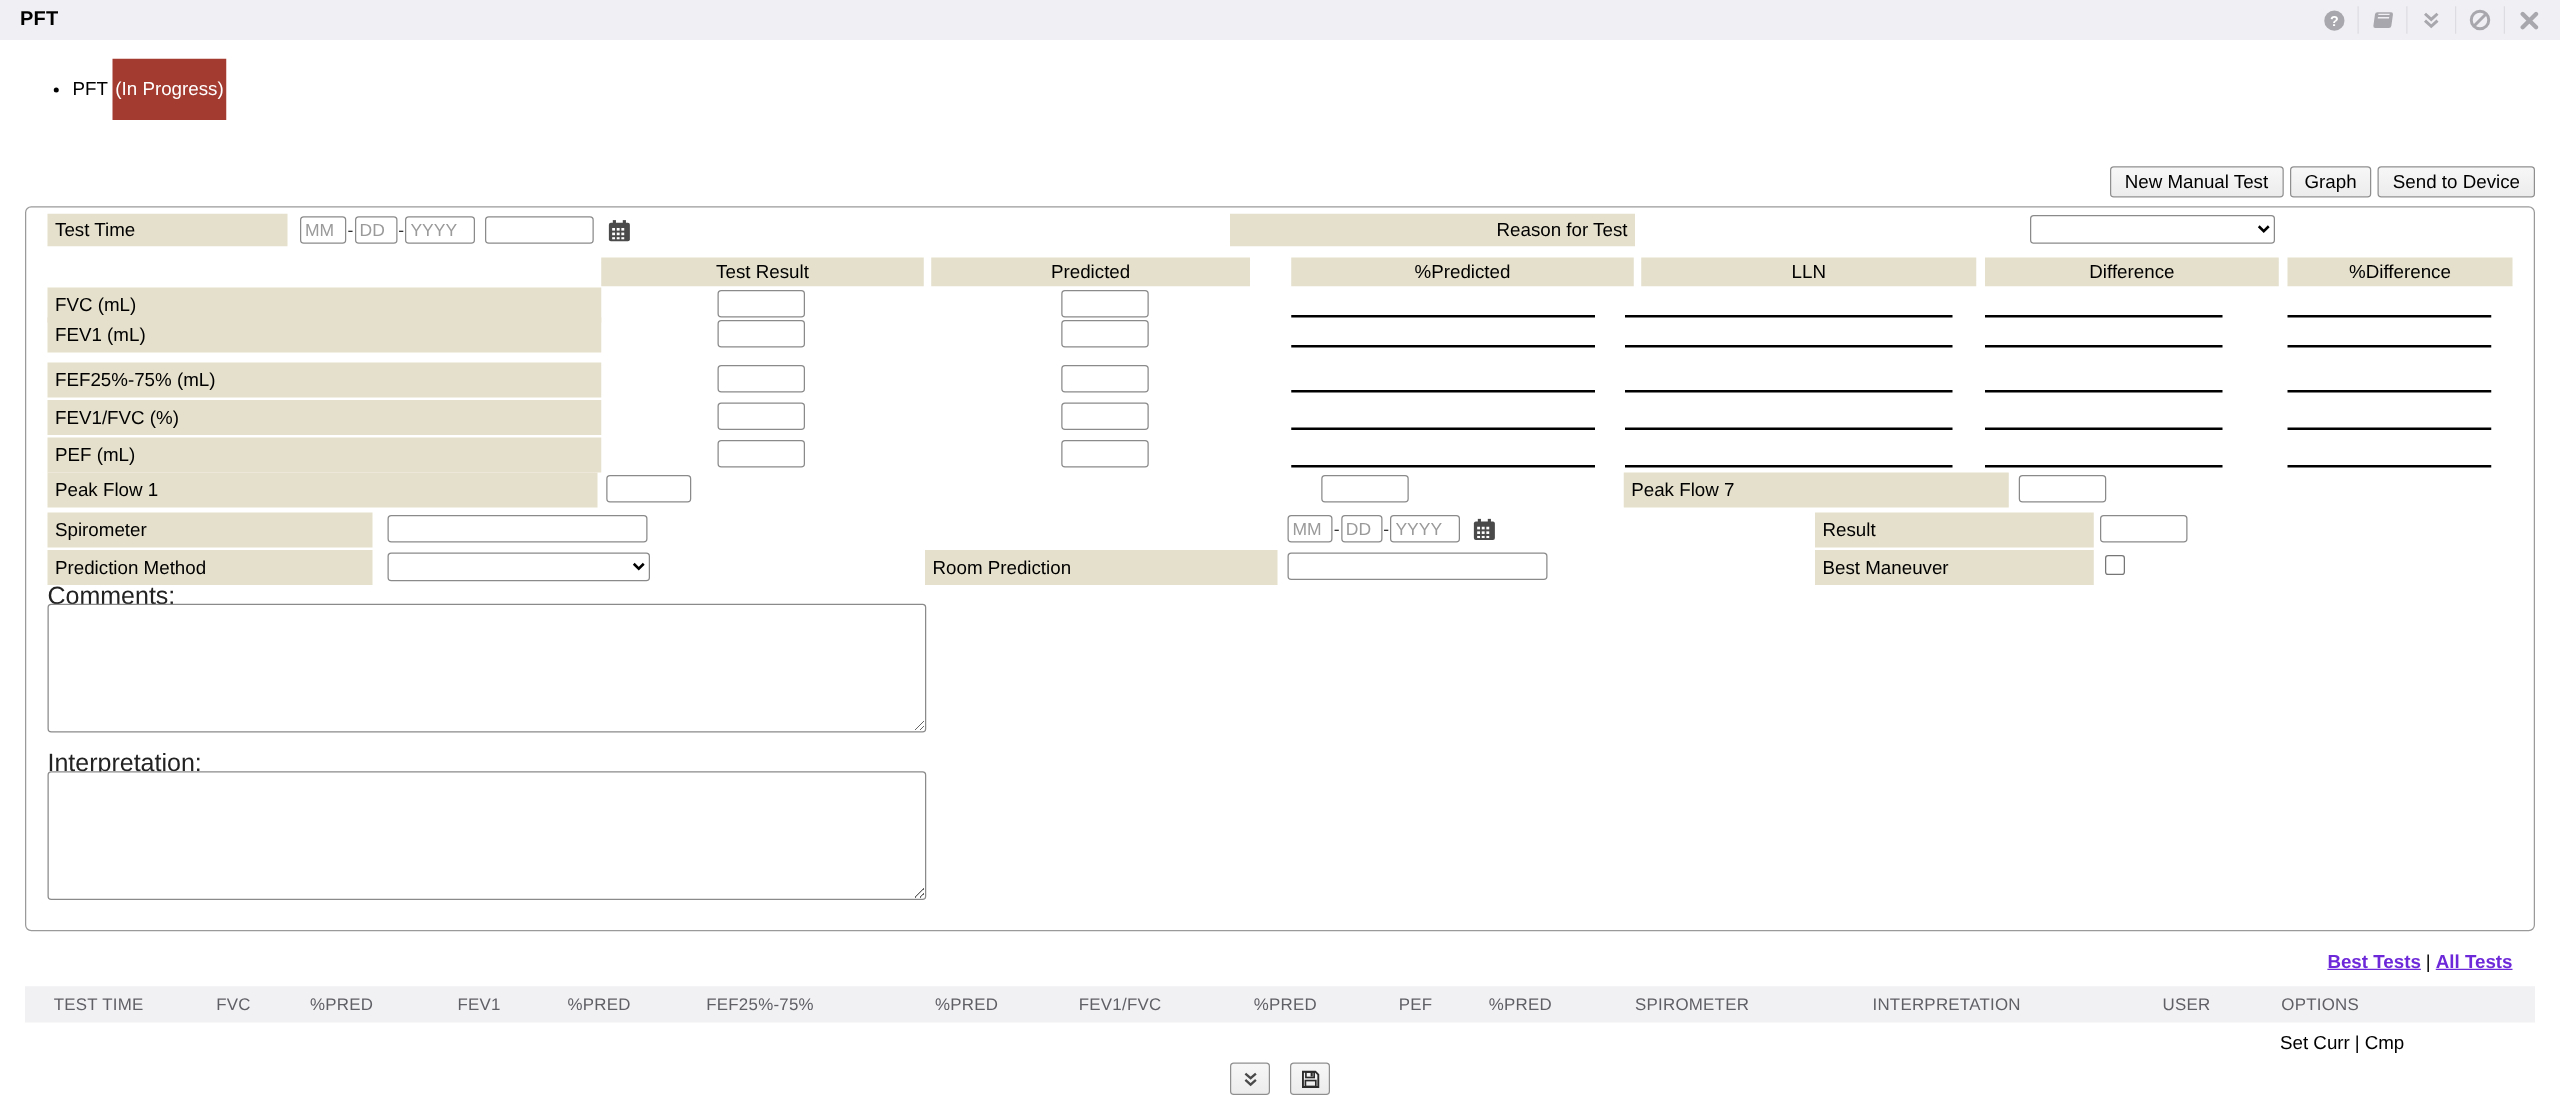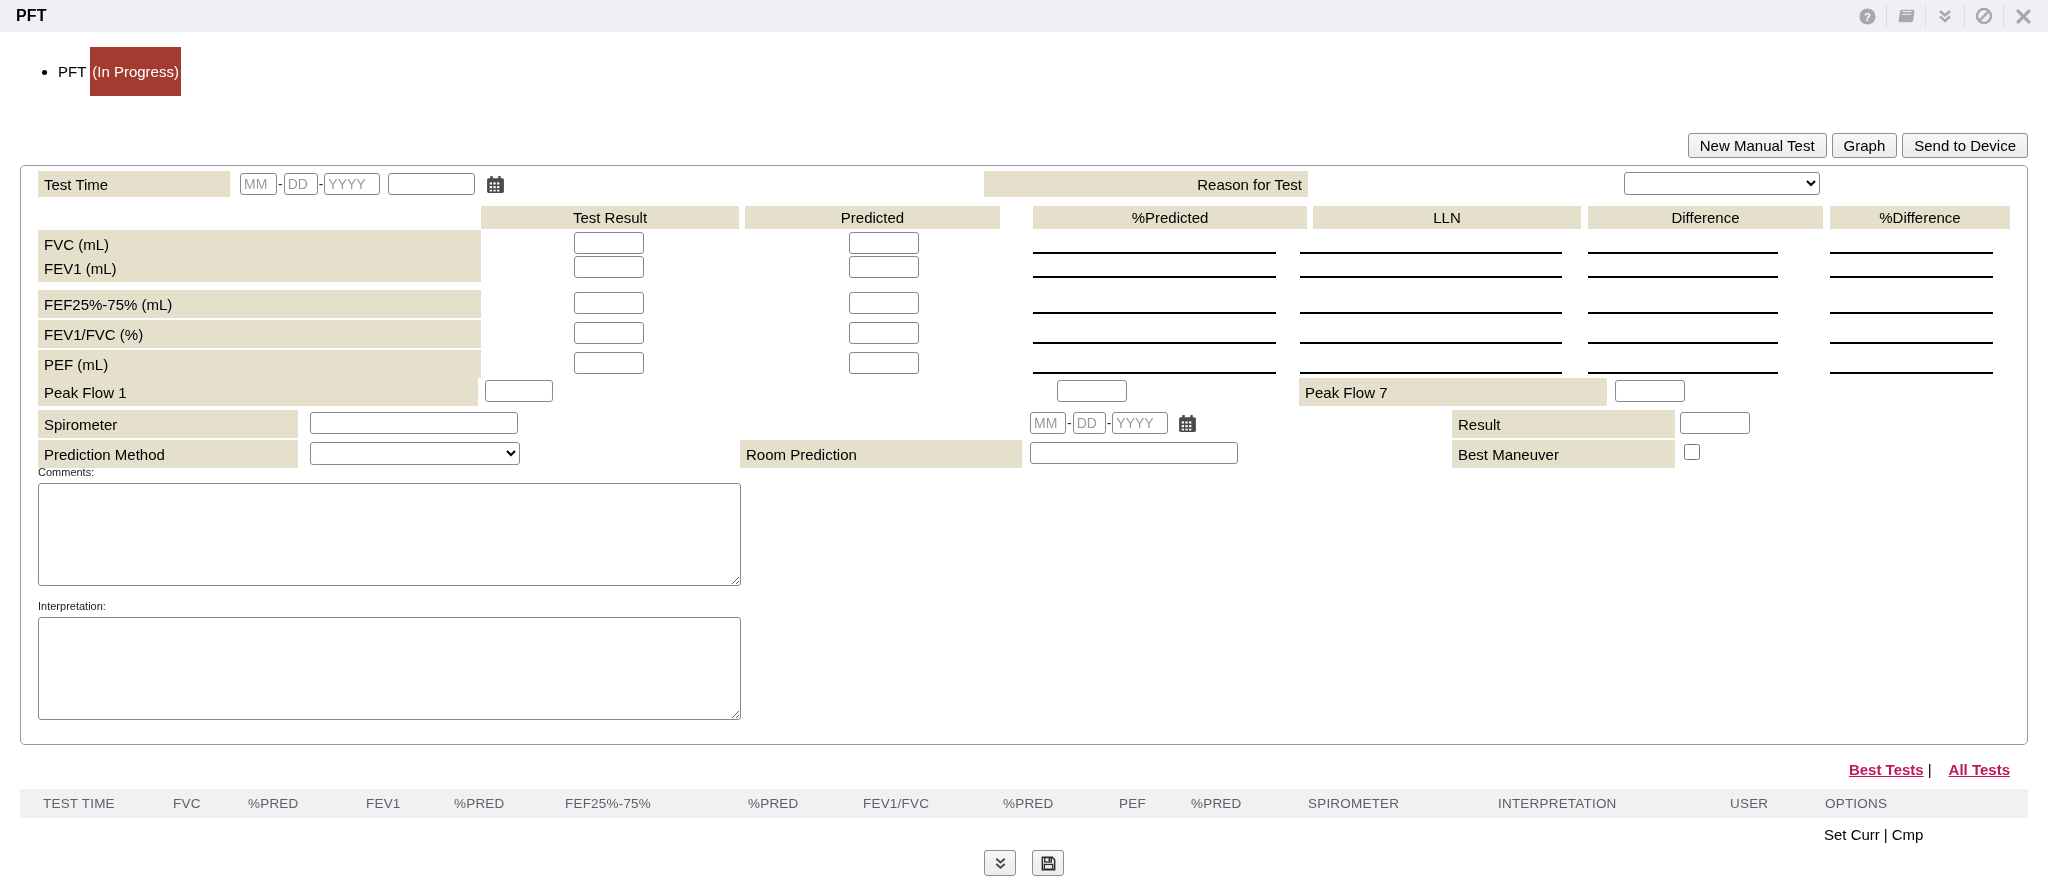--- a/index.html
+++ b/index.html
@@ -89,31 +89,31 @@
   .pm-row { position:absolute; left:0; top:273px; width:2008px; height:30px; }
   .pm-l  { left:17px;   top:1px; width:260px; height:28px; }
   .rt-l  { left:719px;  top:1px; width:282px; height:28px; }
   .bm-l  { left:1431px; top:1px; width:223px; height:28px; }
   .pm-select { position:absolute; left:289px; top:3px; width:210px; height:23px; font-size:14px;
     font-family:"Liberation Sans", sans-serif; border:1px solid #8a8a8a; border-radius:3px; background:#fff; }
   .rt-i { position:absolute; left:1009px; top:3px; width:208px; }
   .bm-cb { position:absolute; left:1663px; top:5px; width:16px; height:16px; cursor:pointer; }
 
   
-  .area-label { position:absolute; left:17px; font-size:11px; color:#222; }
+  .area-label { position:absolute; left:17px; font-size:20px; color:#222; }
   .c-label { top:300px; }
   .i-label { top:434px; }
   .bigarea { position:absolute; left:17px; width:703px; height:103px; border:1px solid #8a8a8a;
     border-radius:3px; resize:both; font-family:"Liberation Sans", sans-serif; font-size:14px; padding:3px; }
   .c-area { top:317px; }
   .i-area { top:451px; }
 
   
   .viewlinks { position:absolute; top:761px; right:38px; font-size:15px; font-weight:bold; }
-  .viewlinks a { color:#be185d; text-decoration:underline; cursor:pointer;margin-left:13px; }
+  .viewlinks a { color:#6d28d9; text-decoration:underline; cursor:pointer; }
   .viewlinks .sep { font-weight:normal; margin:0 4px; }
 
   
   .resultstrip { position:absolute; left:20px; top:789px; width:2008px; height:29px; background:#f1f1f3; }
   .rth { position:absolute; top:0; height:29px; display:flex; align-items:center;
     font-size:13.5px; color:#5f5f66; letter-spacing:.2px; white-space:nowrap; }
 
   
   .rowactions { position:absolute; left:1824px; top:826px; font-size:15px; }
   .rowactions span[data-interactable="true"] { cursor:pointer; }

